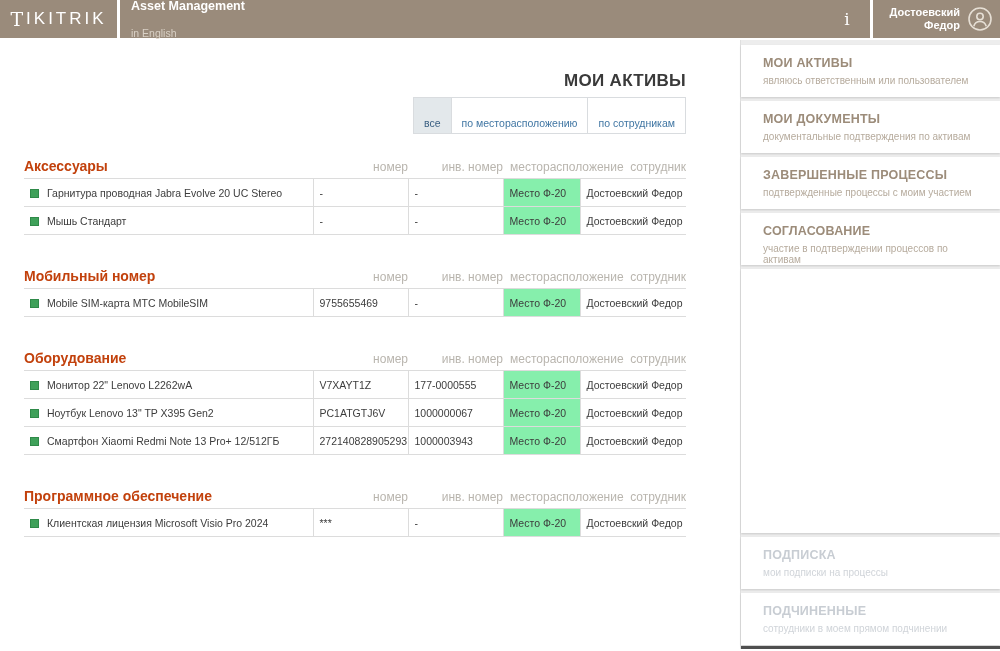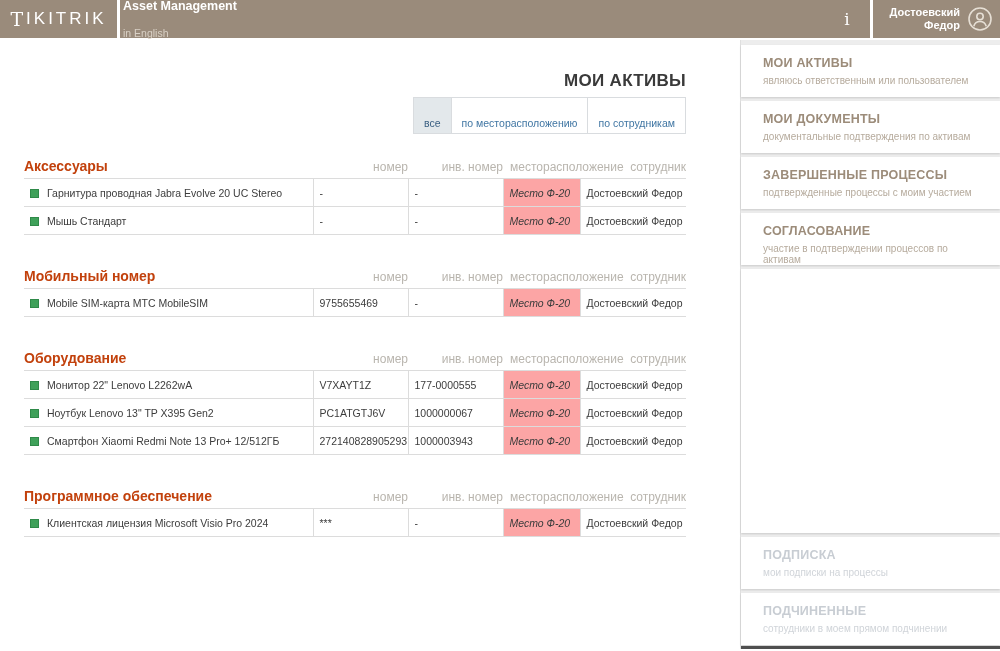--- a/index.html
+++ b/index.html
@@ -13,21 +13,21 @@
   header {
     height:40px; display:flex; align-items:stretch;
     background:var(--header-bg,#9a8b7b); border-bottom:2px solid #ffffff;
   }
   .logo-block {
     width:117px; display:flex; align-items:center; justify-content:center;
     color:#fff; font-size:17px; letter-spacing:3px; cursor:pointer; white-space:nowrap;
   }
   .logo-first { font-family:"DejaVu Serif", serif; font-size:19px; }
   .hdr-divider { width:3px; background:#ffffff; }
-  .app-block { display:flex; flex-direction:column; justify-content:center; padding-left:3px; }
+  .app-block { display:flex; flex-direction:column; justify-content:center; padding-left:11px; }
   .app-title { color:#ffffff; font-size:12.5px; font-weight:bold; }
   .app-sub   { color:#d9d1c6; font-size:10.5px; margin-top:14px; }
   .hdr-spacer { flex:1; }
   .info-btn {
     width:46px; display:flex; align-items:center; justify-content:center;
     color:#ffffff; font-family:"DejaVu Serif", serif; font-size:17px; cursor:pointer;
   }
   .user-block {
     width:127px; display:flex; align-items:center; justify-content:flex-end;
     gap:7px; padding-right:7px; cursor:pointer;
@@ -58,21 +58,21 @@
   .w-num { width:95px; } .w-inv { width:95px; } .w-loc { width:77px; } .w-emp { width:106px; }
 
   table { width:662px; border-collapse:collapse; table-layout:fixed; }
   td {
     height:28px; padding:0 6px; font-size:10.5px; color:#3c3c3c;
     border-top:1px solid #dcdcdc; border-bottom:1px solid #dcdcdc;
     white-space:nowrap; overflow:hidden; vertical-align:middle;
   }
   td + td { border-left:1px solid #dcdcdc; }
   tr { cursor:pointer; }
-  .loc-cell { background:#fca5a5;font-style:italic; }
+  .loc-cell { background:#86efac; }
   .square {
     display:inline-block; width:9px; height:9px;
     background:var(--green,#3fa15a); border:1px solid #2f8a49;
     margin-right:8px; vertical-align:-1px;
   }
 
   
   aside {
     width:260px; background:#ededed; border-left:1px solid #e0e0e0;
     padding-top:5px; display:flex; flex-direction:column; position:relative;

